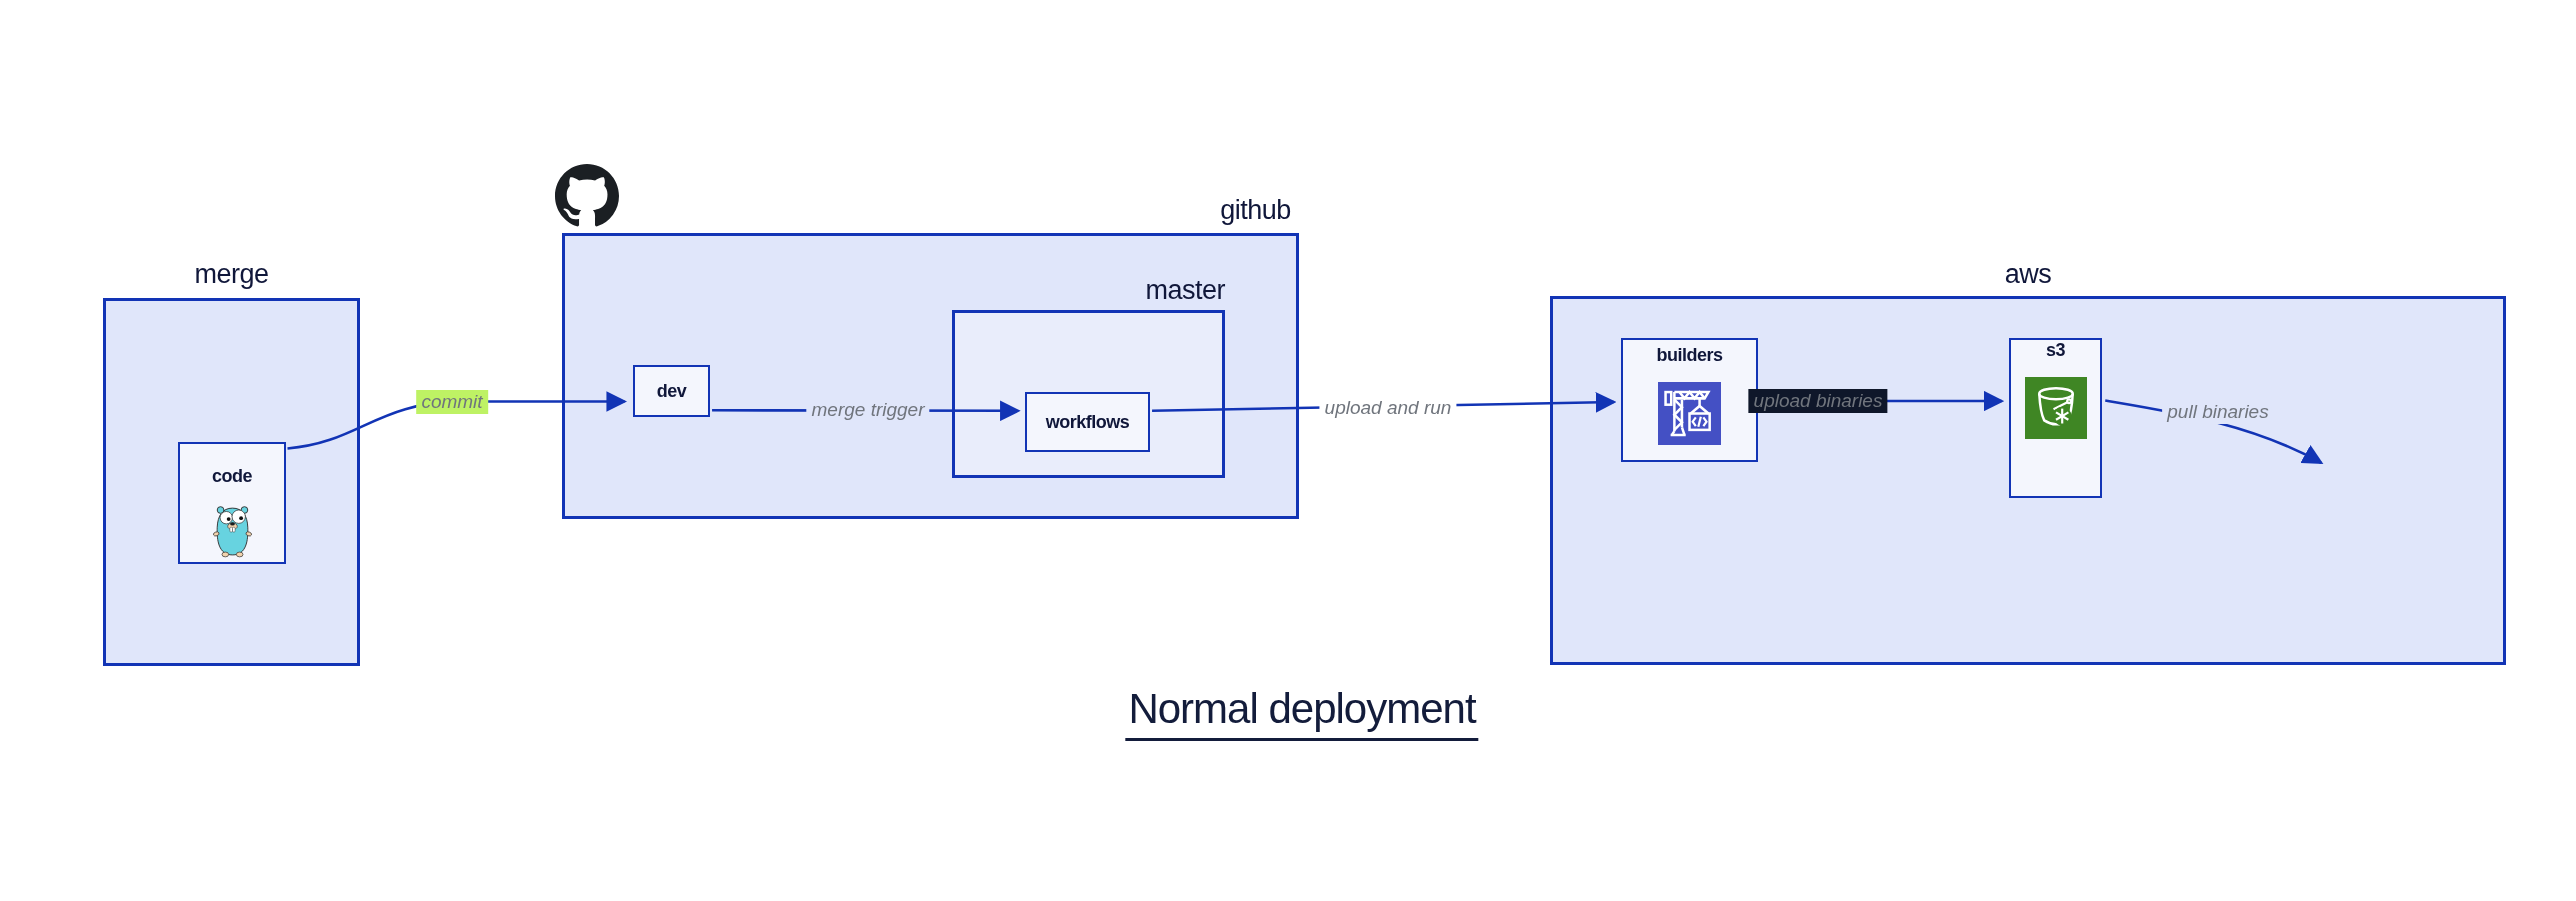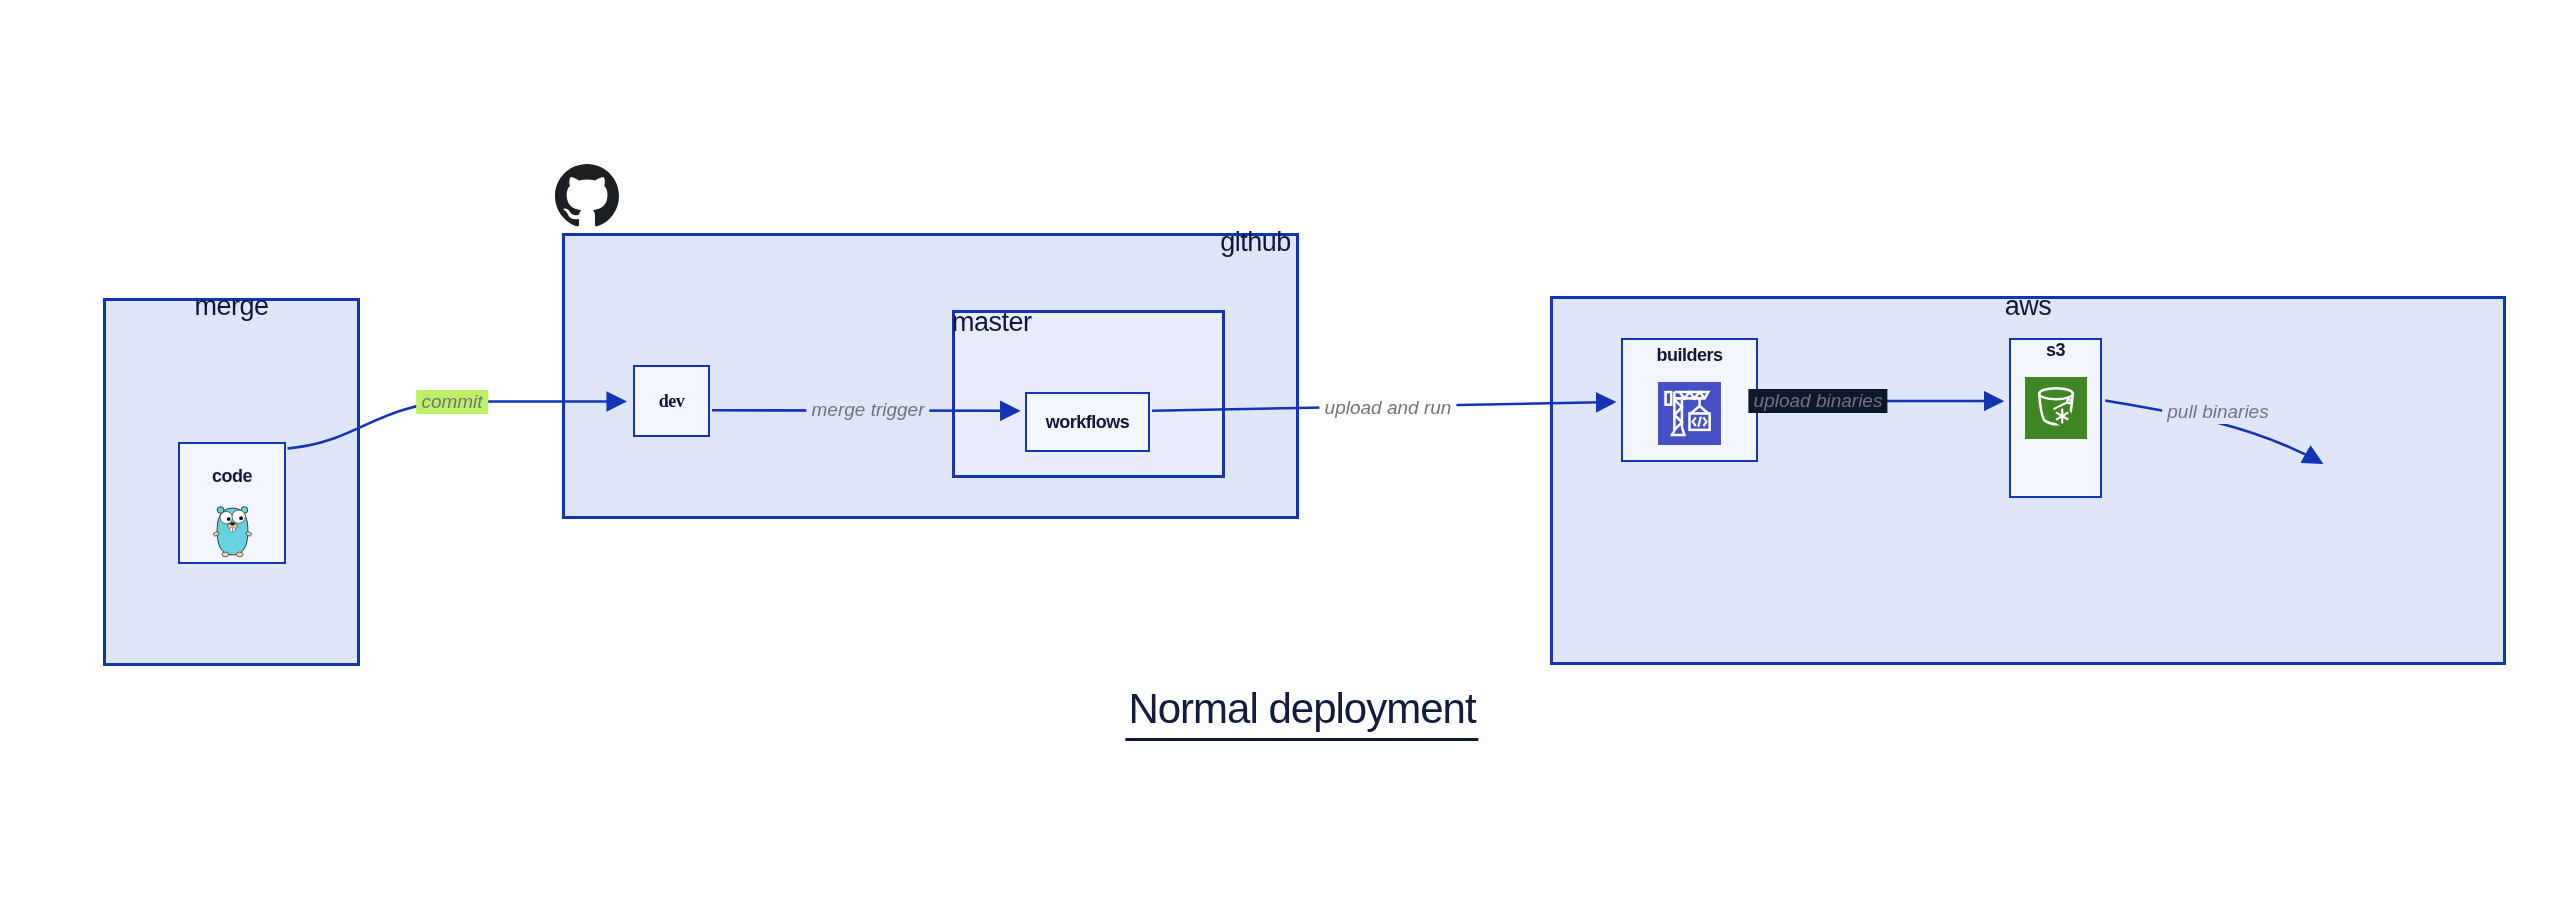--- a/index.html
+++ b/index.html
@@ -7,31 +7,31 @@
     position:relative; width:2604px; height:902px; background:#ffffff;
     font-family:"Liberation Sans", sans-serif; overflow:hidden;
   }
   
   .container { position:absolute; box-sizing:border-box; border:3.1px solid #1234b5; background:#e0e6fa; }
   #c-local   { left:103px;  top:298px; width:257px;  height:368px; }
   #c-github  { left:562px; top:233px; width:737px; height:286px; }
   #c-master  { left:952px; top:310px; width:273px;  height:168px; background:#e9edfb; }
   #c-aws     { left:1550px; top:296px; width:956px; height:369px; }
   
-  .clabel { position:absolute; font-size:27px; line-height:31px; color:#10173a; letter-spacing:-0.5px;margin-top:32px; }
+  .clabel { position:absolute; font-size:27px; line-height:31px; color:#10173a; letter-spacing:-0.5px; }
   #l-local  { left:103px;  top:259px; width:257px;  text-align:center; }
   #l-github { left:562px; top:195px; width:737px; text-align:right; padding-right:8.2px; box-sizing:border-box; }
-  #l-master { left:952px; top:275px; width:273px;  text-align:left; }
+  #l-master { left:952px; top:275px; width:273px;  text-align:right; }
   #l-aws    { left:1550px; top:259px; width:956px; text-align:center; }
   
   .node { position:absolute; box-sizing:border-box; border:2.6px solid #1234b5; background:#f4f6fd;
           display:flex; flex-direction:column; align-items:center;gap:12px; }
   .nlabel { font-size:18px; font-weight:bold; color:#10173a; letter-spacing:-0.5px; line-height:20.6px; }
   #n-code      { left:178px;  top:442px; width:108px; height:122px; padding-top:22px; }
-  #n-dev       { left:633px; top:365px; width:77px; height:72px; justify-content:center;font-family:Liberation Serif, serif; }
+  #n-dev       { left:633px; top:365px; width:77px; height:52px; justify-content:center; }
   #n-workflows { left:1025px; top:392px; width:125px; height:60px; justify-content:center; }
   #n-builders  { left:1621px; top:338px; width:137px; height:124px; padding-top:5.2px; }
   #n-s3        { left:2009px; top:338px; width:93px; height:160px; padding-top:0; }
   #n-ec2       { left:2332px; top:442px; width:102px; height:122px; padding-top:5.2px; }
   .node .icon { margin-top:4.1px; }
   
   svg.edges { position:absolute; left:0; top:0; pointer-events:none; }
   .edge { stroke:#1234b5; stroke-width:5; fill:none; }
   
   .elabel { position:absolute; transform:translate(-50%,-50%); font-style:italic; font-size:19px;

